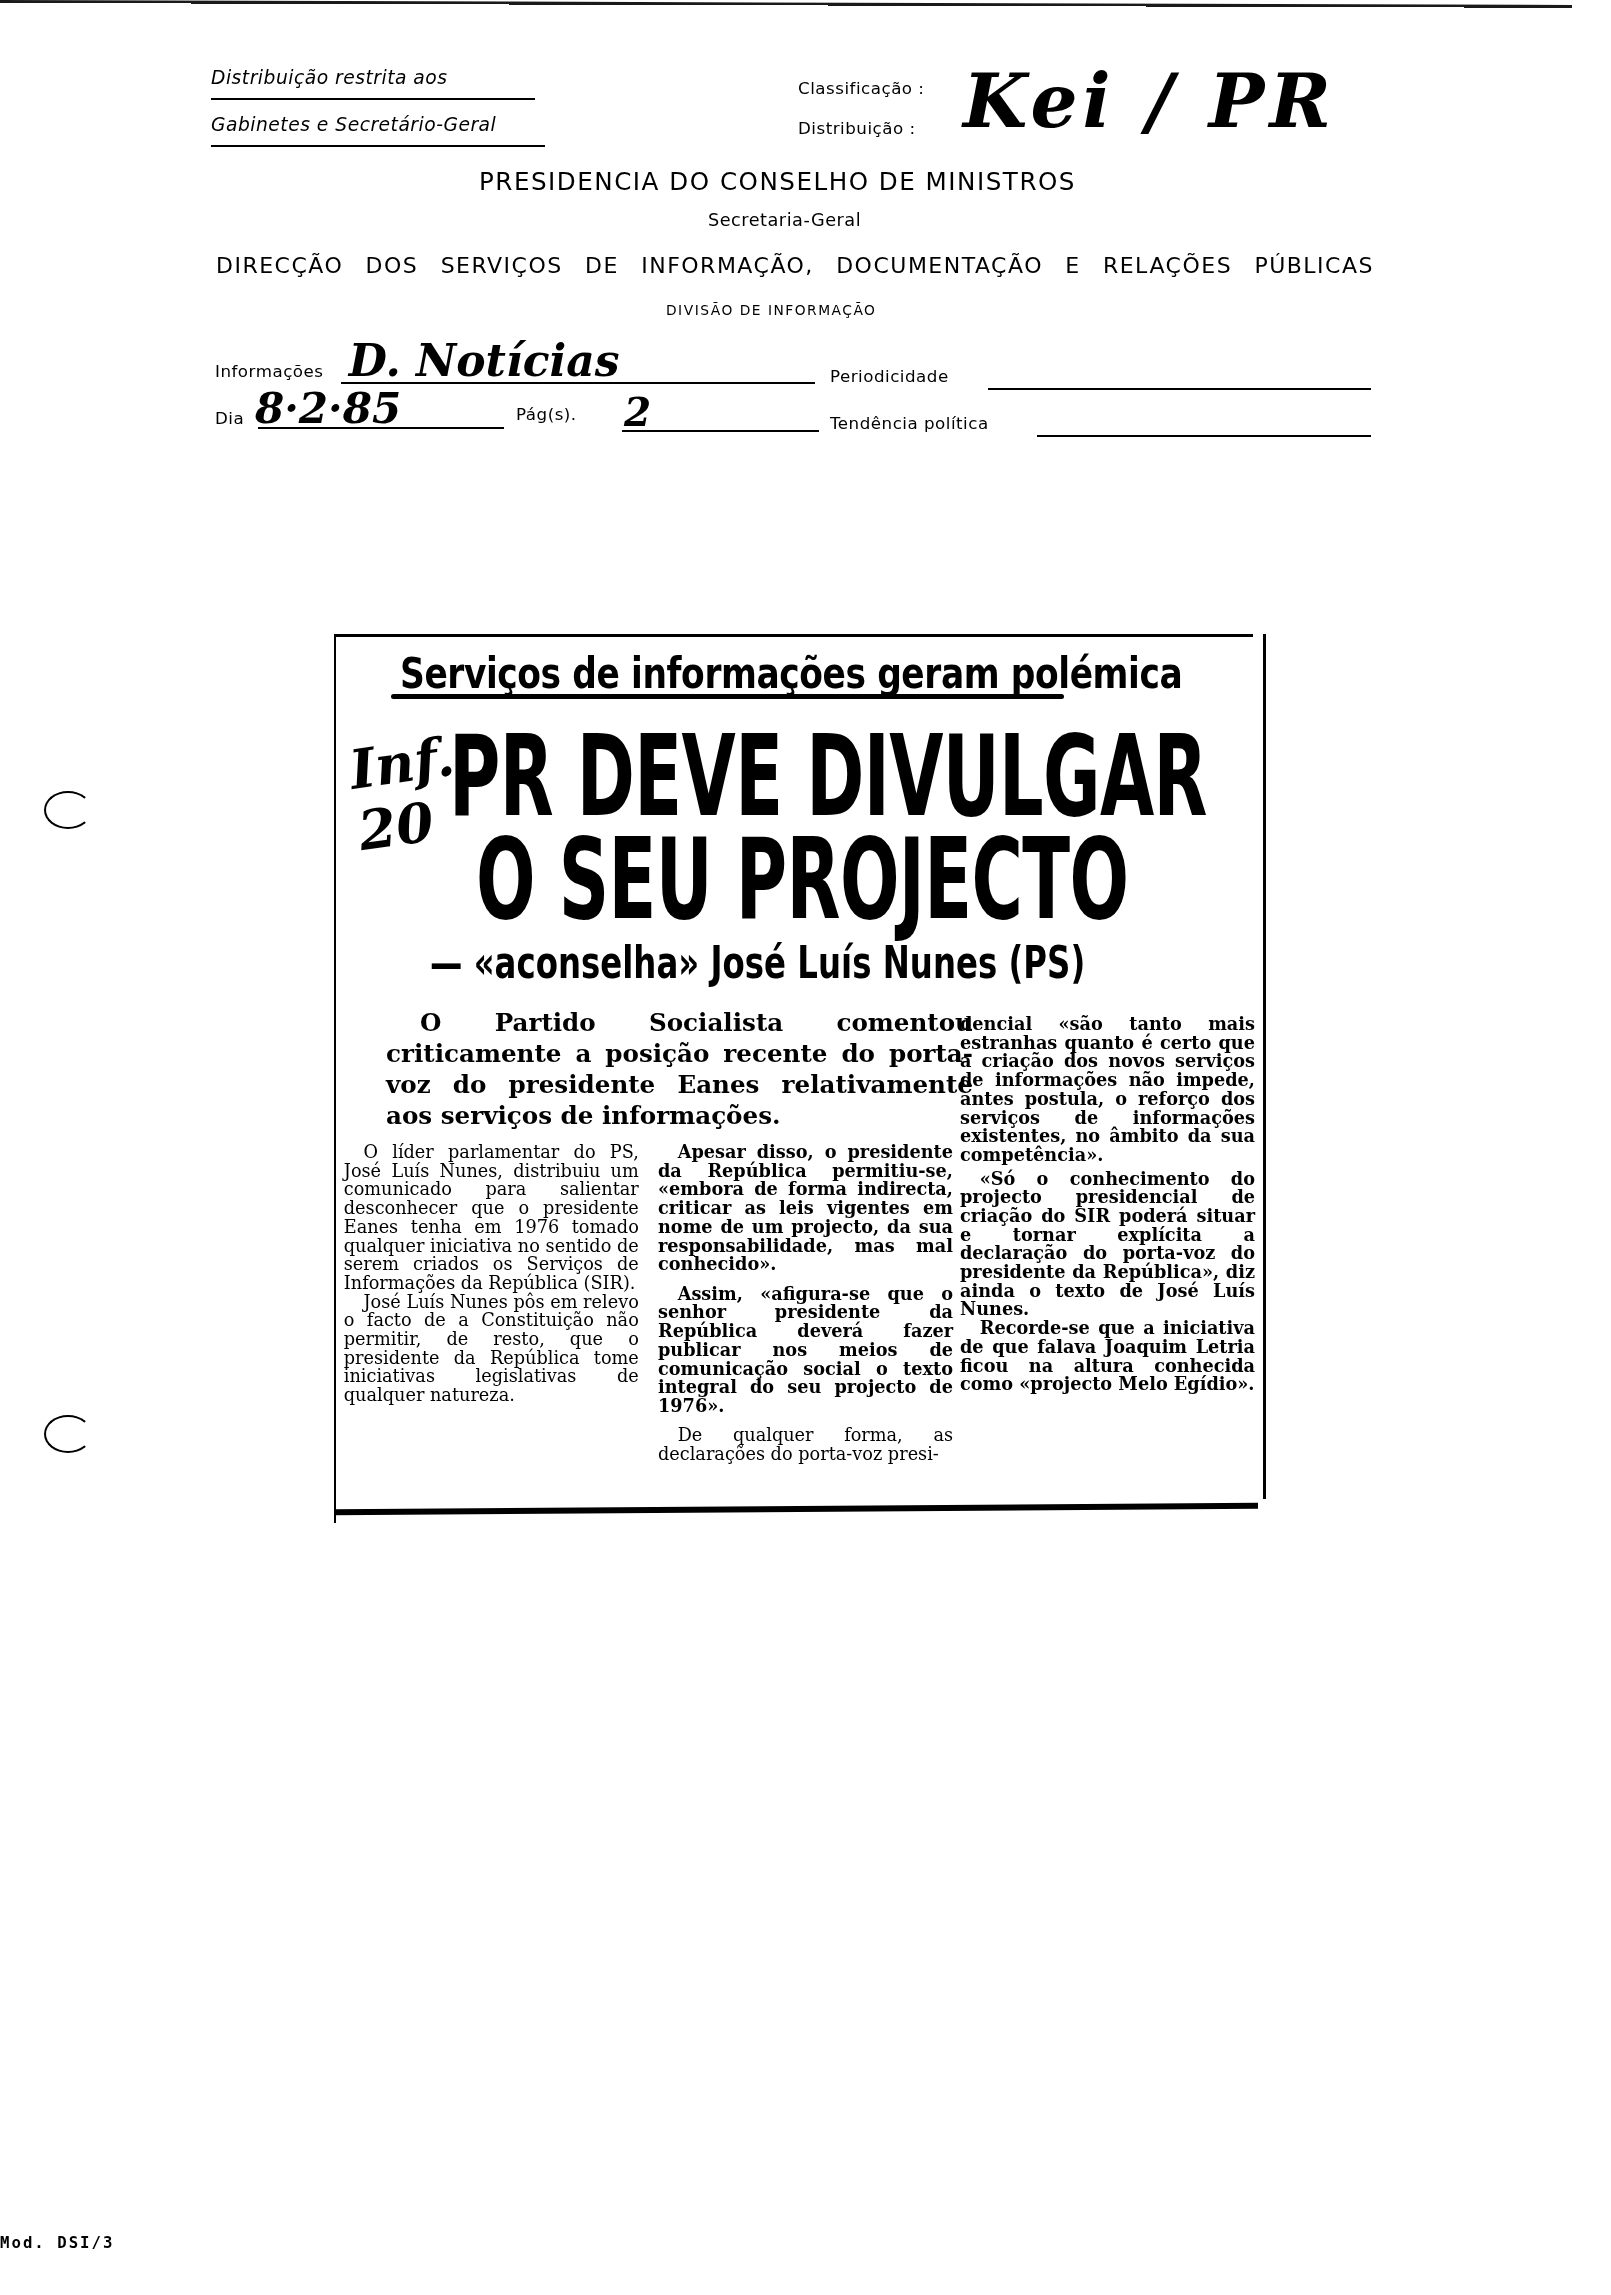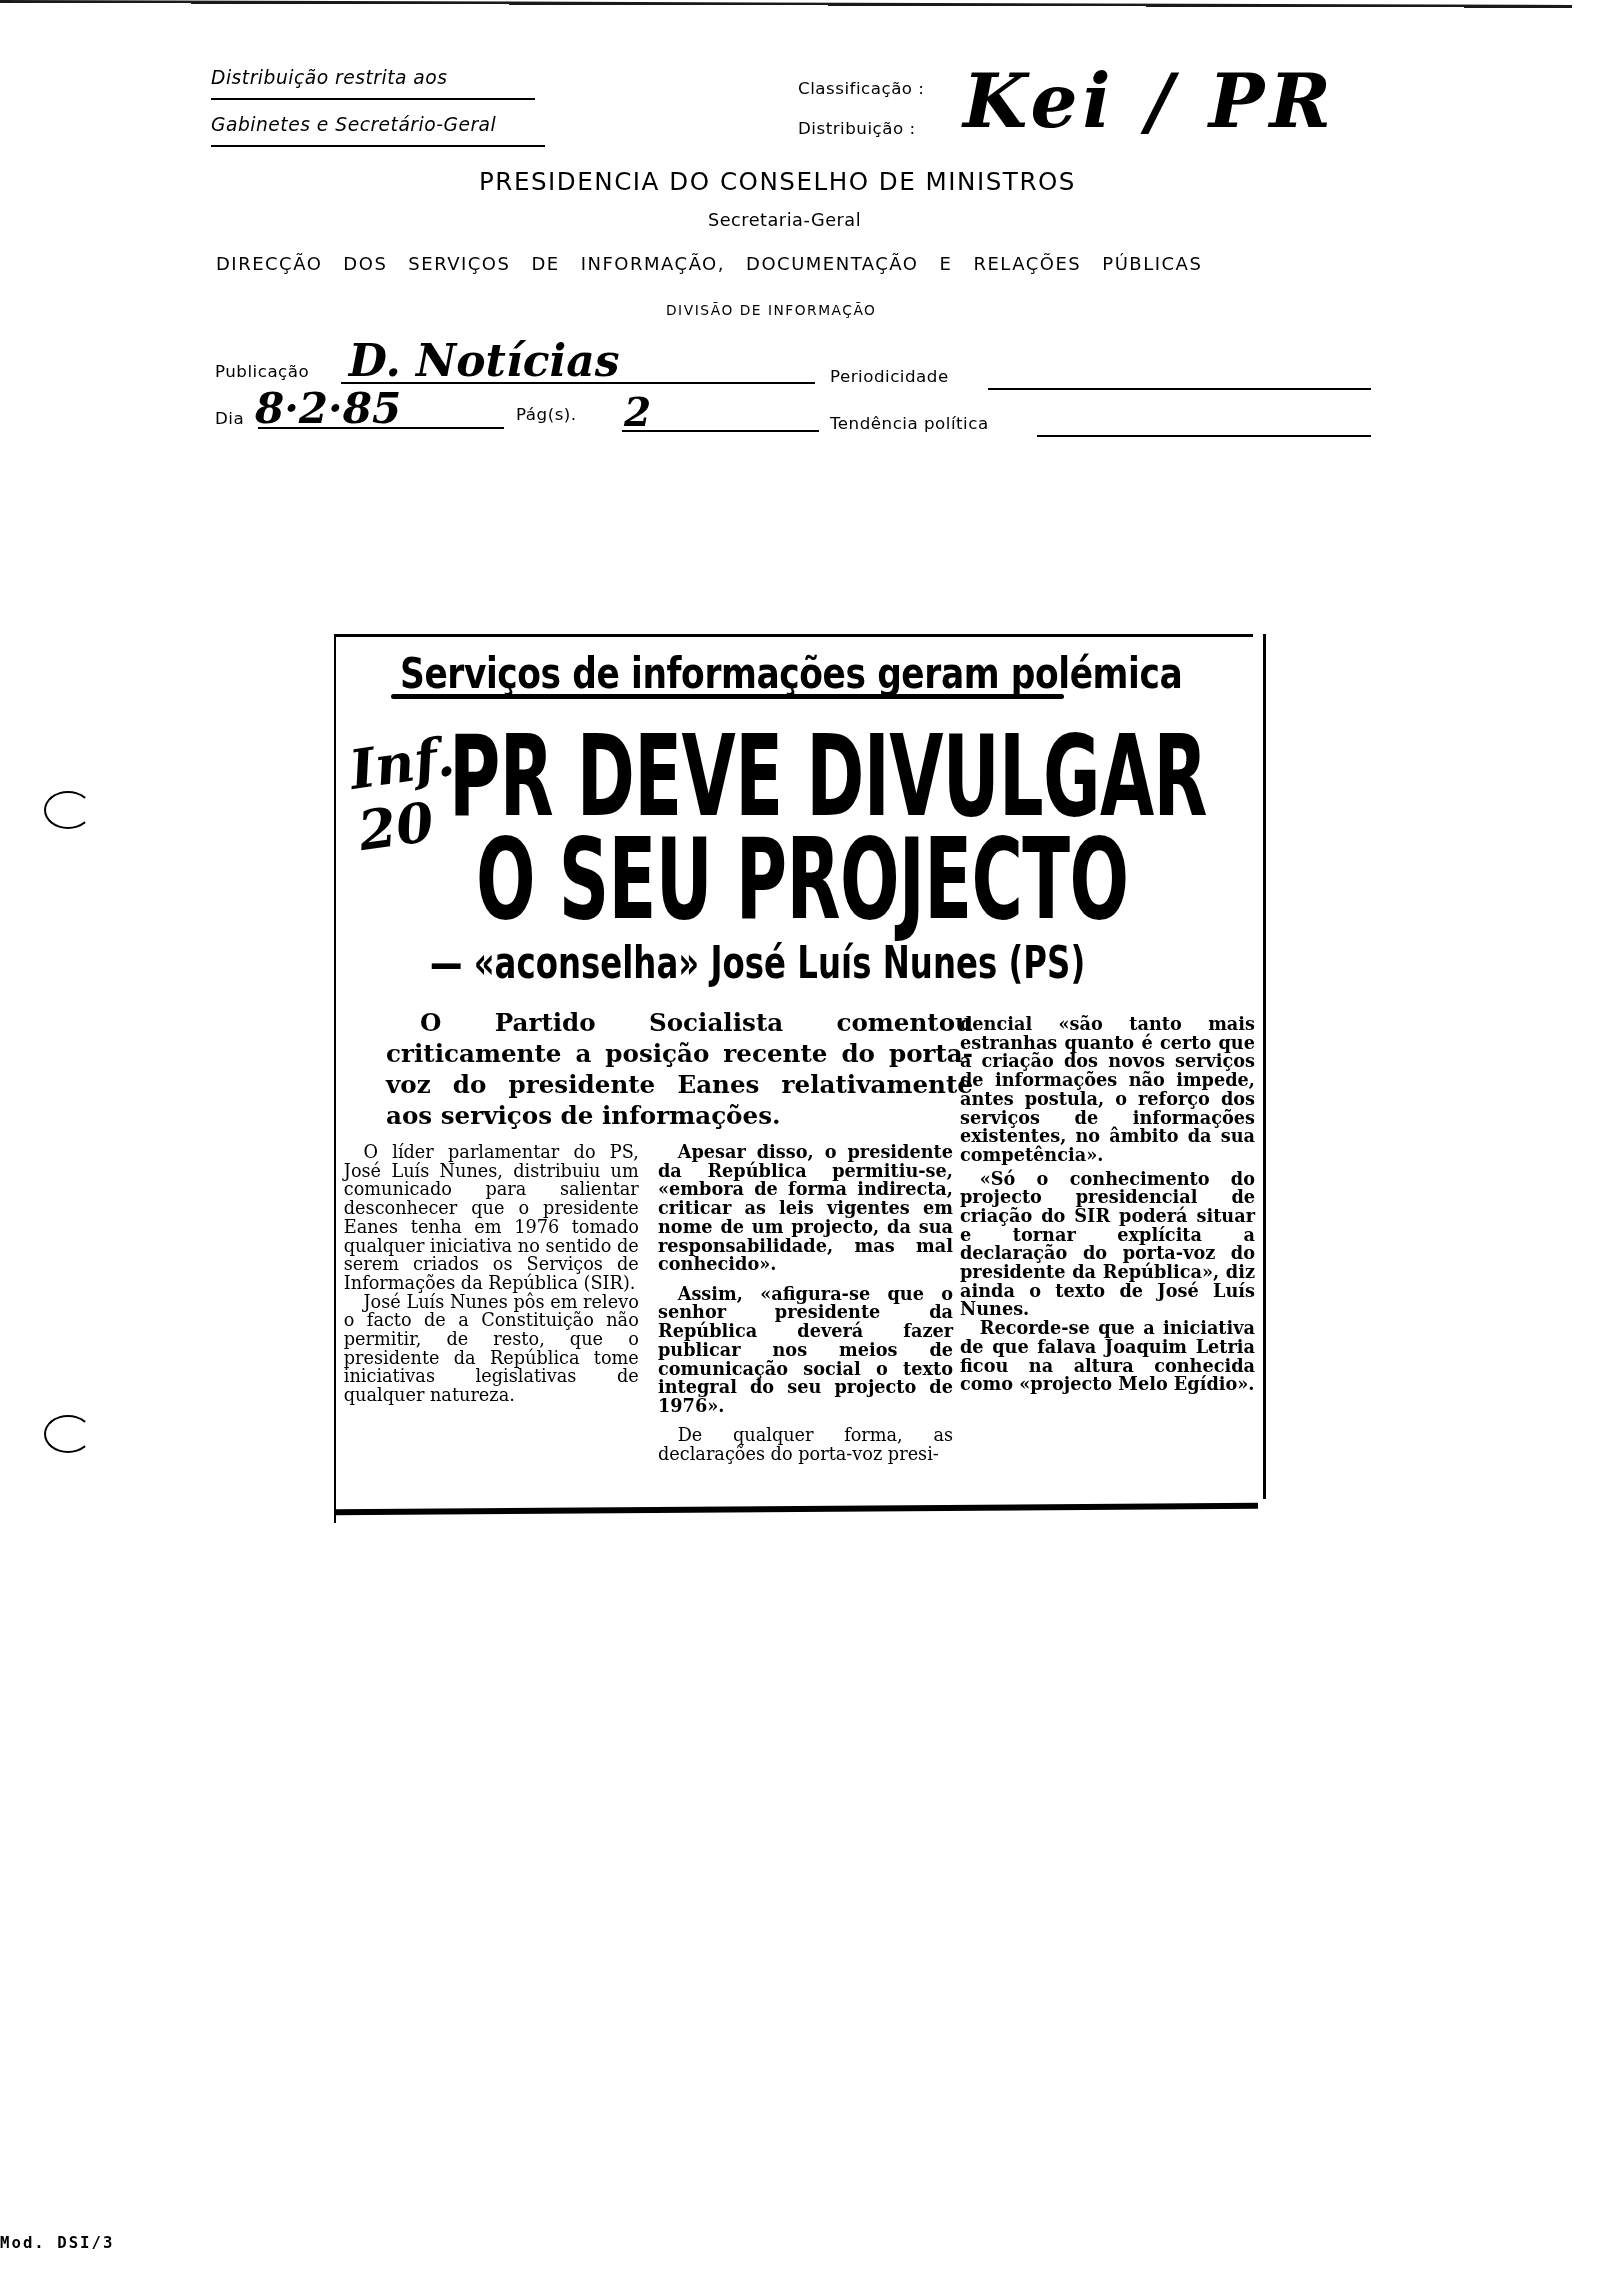--- a/index.html
+++ b/index.html
@@ -4,21 +4,21 @@
 <style>
   html, body { margin: 0; padding: 0; background: #ffffff; }
   body { width: 1612px; height: 2295px; position: relative; overflow: hidden; color: #000; font-family: "DejaVu Sans", sans-serif; }
   .abs { position: absolute; }
   .scan-edge { left: 0; top: 0; width: 1572px; height: 6.9px; background: linear-gradient(to bottom, #000 0 2.9px, transparent 2.9px); transform: rotate(0.18deg); transform-origin: left top; opacity: 0.9; }
   .note { font-family: "DejaVu Sans", sans-serif; font-style: italic; font-size: 18.7px; letter-spacing: 0.5px; line-height: 1; }
   .note-line { border-bottom: 2.5px solid #000; padding-bottom: 10px; display: inline-block; }
   .label { font-size: 16.7px; letter-spacing: 0.5px; font-family: "DejaVu Sans", sans-serif; }
   .hand { font-family: "DejaVu Serif", serif; font-style: italic; font-weight: bold; }
   .title { font-size: 24.6px; letter-spacing: 1.5px; font-family: "DejaVu Sans", sans-serif; white-space: nowrap; }
-  .caps-line { font-size: 18px; word-spacing: 13.8px; letter-spacing: 1.5px; white-space: nowrap; }
+  .caps-line { font-size: 22px; word-spacing: 13.8px; letter-spacing: 1.5px; white-space: nowrap; }
   .field-line { border-bottom: 2.9px solid #000; display: inline-block; height: 0; }
   .clip-box { left: 334px; top: 634px; width: 1042px; height: 889px; }
   .clip-left { left: 0; top: 0; width: 2px; height: 889px; background: #000; }
   .clip-top { left: 0; top: 0; width: 919px; height: 2.5px; background: #000; }
   .clip-right { left: 929px; top: 0; width: 2.9px; height: 865px; background: #000; }
   .clip-bottom { left: 0; top: 872px; width: 924px; height: 5.9px; background: #000; transform: rotate(-0.4deg); }
   .kicker { font-family: "DejaVu Sans", sans-serif; font-weight: bold; font-size: 42px; letter-spacing: -0.5px; transform: scaleX(0.82); transform-origin: left top; white-space: nowrap; }
   .kicker-rule { height: 4.9px; background: #000; border-radius: 2.5px; }
   .headline { font-family: "DejaVu Sans", sans-serif; font-weight: bold; font-size: 113px; line-height: 1; letter-spacing: -1px; transform: scaleX(0.62); transform-origin: left top; white-space: nowrap; }
   .subhead { font-family: "DejaVu Sans", sans-serif; font-weight: bold; font-size: 45px; transform: scaleX(0.72); transform-origin: left top; white-space: nowrap; }
@@ -43,21 +43,21 @@
 
 <div class="abs label" style="left:798px; top:78px;">Classificação :</div>
 <div class="abs label" style="left:798px; top:118px;">Distribuição :</div>
 <div class="abs hand" style="left:963px; top:64px; font-size:74px; line-height:1; letter-spacing:4.9px;">Kei / PR</div>
 
 <div class="abs title" style="left:479px; top:167px;">PRESIDENCIA DO CONSELHO DE MINISTROS</div>
 <div class="abs label" style="left:708px; top:210px; font-size:17.7px;">Secretaria-Geral</div>
 <div class="abs caps-line" style="left:216px; top:253px;">DIRECÇÃO DOS SERVIÇOS DE INFORMAÇÃO, DOCUMENTAÇÃO E RELAÇÕES PÚBLICAS</div>
 <div class="abs label" style="left:666px; top:302px; font-size:13.8px; letter-spacing:1.5px;">DIVISÃO DE INFORMAÇÃO</div>
 
-<div class="abs label" style="left:215px; top:361px;">Publicação</div>
+<div class="abs label" style="left:215px; top:361px;">Informações</div>
 <div class="abs" style="left:339px; top:339px; width:477px;">
   <span class="hand" style="font-size:44px; line-height:1; margin-left:9.8px;">D. Notícias</span>
 </div>
 <div class="abs field-line" style="left:341px; top:382px; width:474px;"></div>
 
 <div class="abs label" style="left:830px; top:366px;">Periodicidade</div>
 <div class="abs field-line" style="left:988px; top:388px; width:383px;"><span></span></div>
 
 <div class="abs label" style="left:215px; top:408px;">Dia</div>
 <div class="abs" style="left:255px; top:388px; width:246px;">

